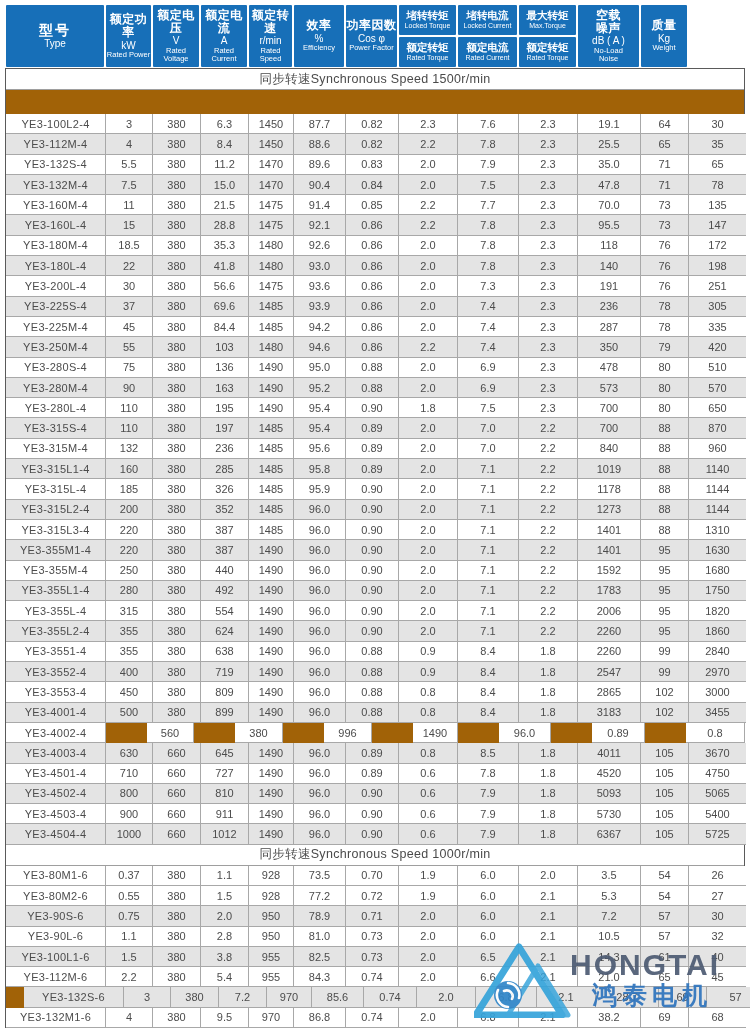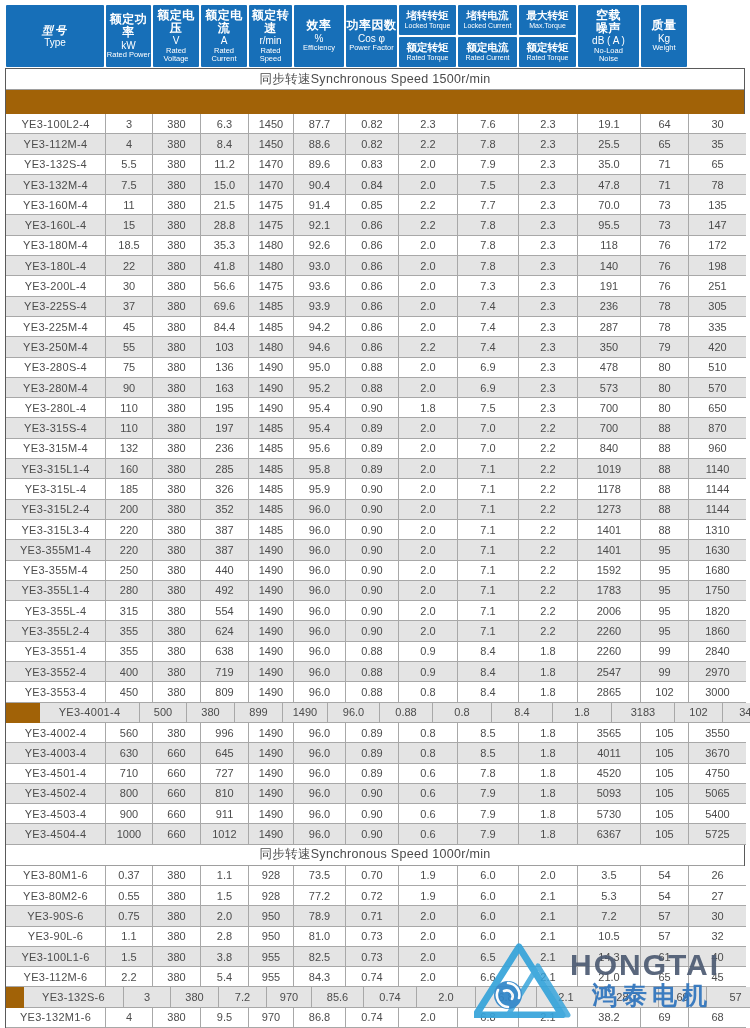--- a/index.html
+++ b/index.html
@@ -13,21 +13,21 @@
     position:absolute; left:5px; top:4px; width:740px; height:64px;
     display:grid;
   }
   .h-cell { display:flex; flex-direction:column; }
   .h-box {
     background:var(--blue,#176fb8); color:#fff; margin:1px; flex:1;
     display:flex; flex-direction:column; align-items:center; justify-content:center;
     text-align:center; border-radius:1px; line-height:1.12; padding:1px 0;
   }
   .h-zh   { font-size:12px; font-weight:bold; letter-spacing:0.5px; }
-  .h-zhbig{ font-size:11px; font-weight:bold; letter-spacing:2px;font-style:italic; }
+  .h-zhbig{ font-size:14px; font-weight:bold; letter-spacing:2px; }
   .h-unit { font-size:10px; }
   .h-en   { font-size:7.5px; }
   .h-en2  { font-size:10px; }
   .h-zhs  { font-size:10.5px; font-weight:bold; }
   .h-ens  { font-size:7px; }
   
   .tbody {
     position:absolute; left:5px; top:68px; width:740px;
     border:1px solid #5a5a5a; box-sizing:border-box; background:#a16207;
   }
@@ -592,36 +592,36 @@
         <div class="cell">1490</div>
         <div class="cell">96.0</div>
         <div class="cell">0.88</div>
         <div class="cell">0.8</div>
         <div class="cell">8.4</div>
         <div class="cell">1.8</div>
         <div class="cell">2865</div>
         <div class="cell">102</div>
         <div class="cell">3000</div>
       </div>
-      <div class="row shaded" style="grid-template-columns: 100px 47px 48px 48px 45px 52px 53px 59px 61px 59px 63px 48px 57px; margin-left: 34px;">
+      <div class="row shaded" style="grid-template-columns: 100px 47px 48px 48px 45px 52px 53px 59px 61px 59px 63px 48px 57px;">
         <div class="cell type">YE3-4001-4</div>
         <div class="cell">500</div>
         <div class="cell">380</div>
         <div class="cell">899</div>
         <div class="cell">1490</div>
         <div class="cell">96.0</div>
         <div class="cell">0.88</div>
         <div class="cell">0.8</div>
         <div class="cell">8.4</div>
         <div class="cell">1.8</div>
         <div class="cell">3183</div>
         <div class="cell">102</div>
         <div class="cell">3455</div>
       </div>
-      <div class="row" style="grid-template-columns: 100px 47px 48px 48px 45px 52px 53px 59px 61px 59px 63px 48px 57px;">
+      <div class="row" style="grid-template-columns: 100px 47px 48px 48px 45px 52px 53px 59px 61px 59px 63px 48px 57px; gap: 41px;">
         <div class="cell type">YE3-4002-4</div>
         <div class="cell">560</div>
         <div class="cell">380</div>
         <div class="cell">996</div>
         <div class="cell">1490</div>
         <div class="cell">96.0</div>
         <div class="cell">0.89</div>
         <div class="cell">0.8</div>
         <div class="cell">8.5</div>
         <div class="cell">1.8</div>

